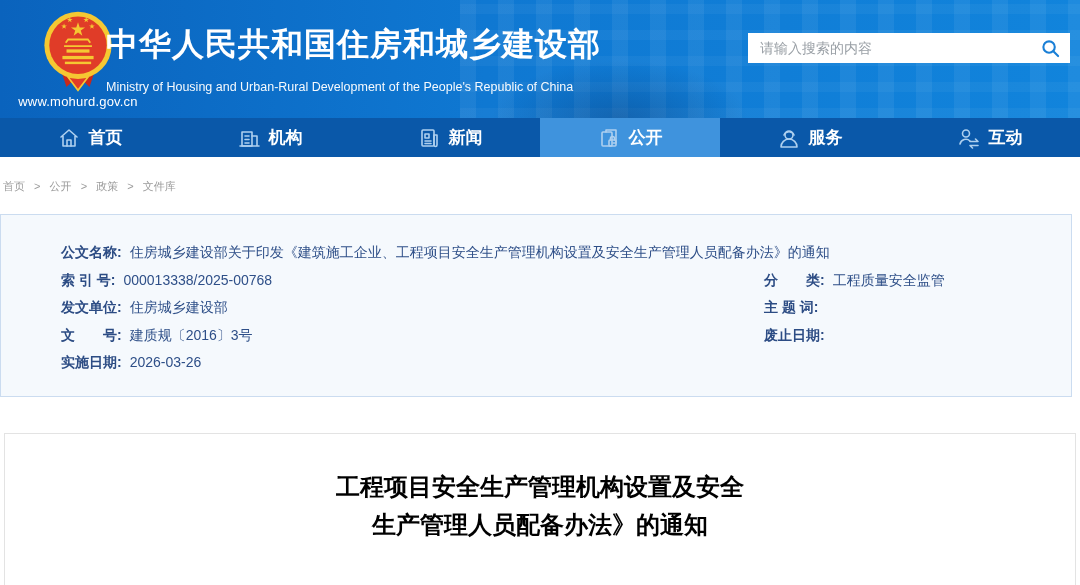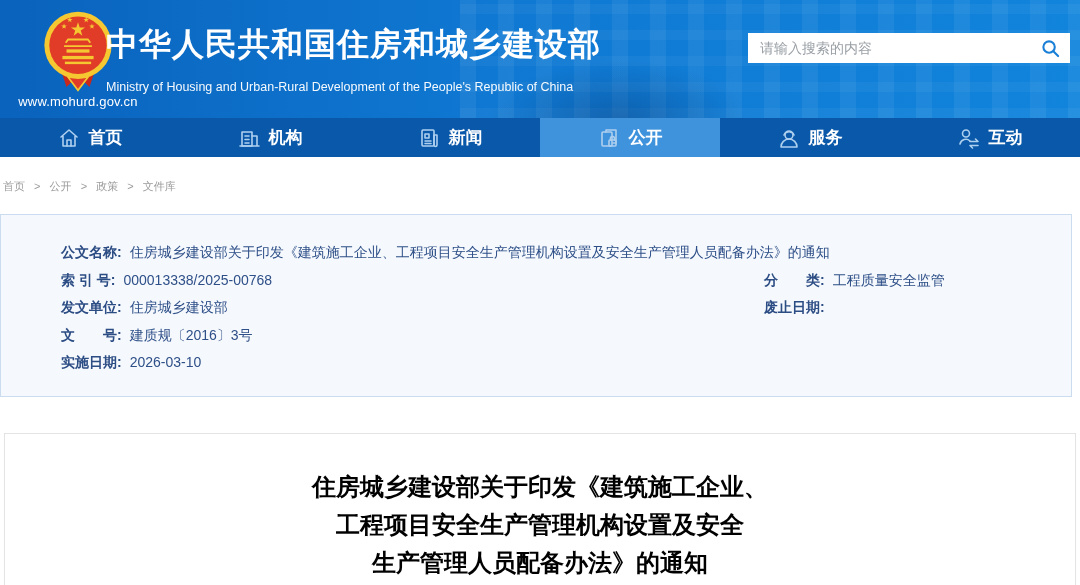--- a/index.html
+++ b/index.html
@@ -171,33 +171,35 @@
       <div class="meta-row">
         <span class="meta-label">索 引 号:</span><span class="meta-value">000013338/2025-00768</span>
       </div>
       <div class="meta-row">
         <span class="meta-label">发文单位:</span><span class="meta-value">住房城乡建设部</span>
       </div>
       <div class="meta-row">
         <span class="meta-label">文　　号:</span><span class="meta-value">建质规〔2016〕3号</span>
       </div>
       <div class="meta-row">
-        <span class="meta-label">实施日期:</span><span class="meta-value">2026-03-10</span>
+        <span class="meta-label">实施日期:</span><span class="meta-value">2026-03-26</span>
       </div>
     </div>
     <div class="meta-col-right">
       <div class="meta-row">
         <span class="meta-label">分　　类:</span><span class="meta-value">工程质量安全监管</span>
       </div>
       <div class="meta-row">
+        <span class="meta-label">主 题 词:</span><span class="meta-value"></span>
+      </div>
+      <div class="meta-row">
         <span class="meta-label">废止日期:</span><span class="meta-value"></span>
       </div>
     </div>
   </div>
 </div>
 
 <div class="article-box">
   <div class="article-title">
-    <div>住房城乡建设部关于印发《建筑施工企业、</div>
     <div>工程项目安全生产管理机构设置及安全</div>
     <div>生产管理人员配备办法》的通知</div>
   </div>
 </div>
 
 </body></html>

